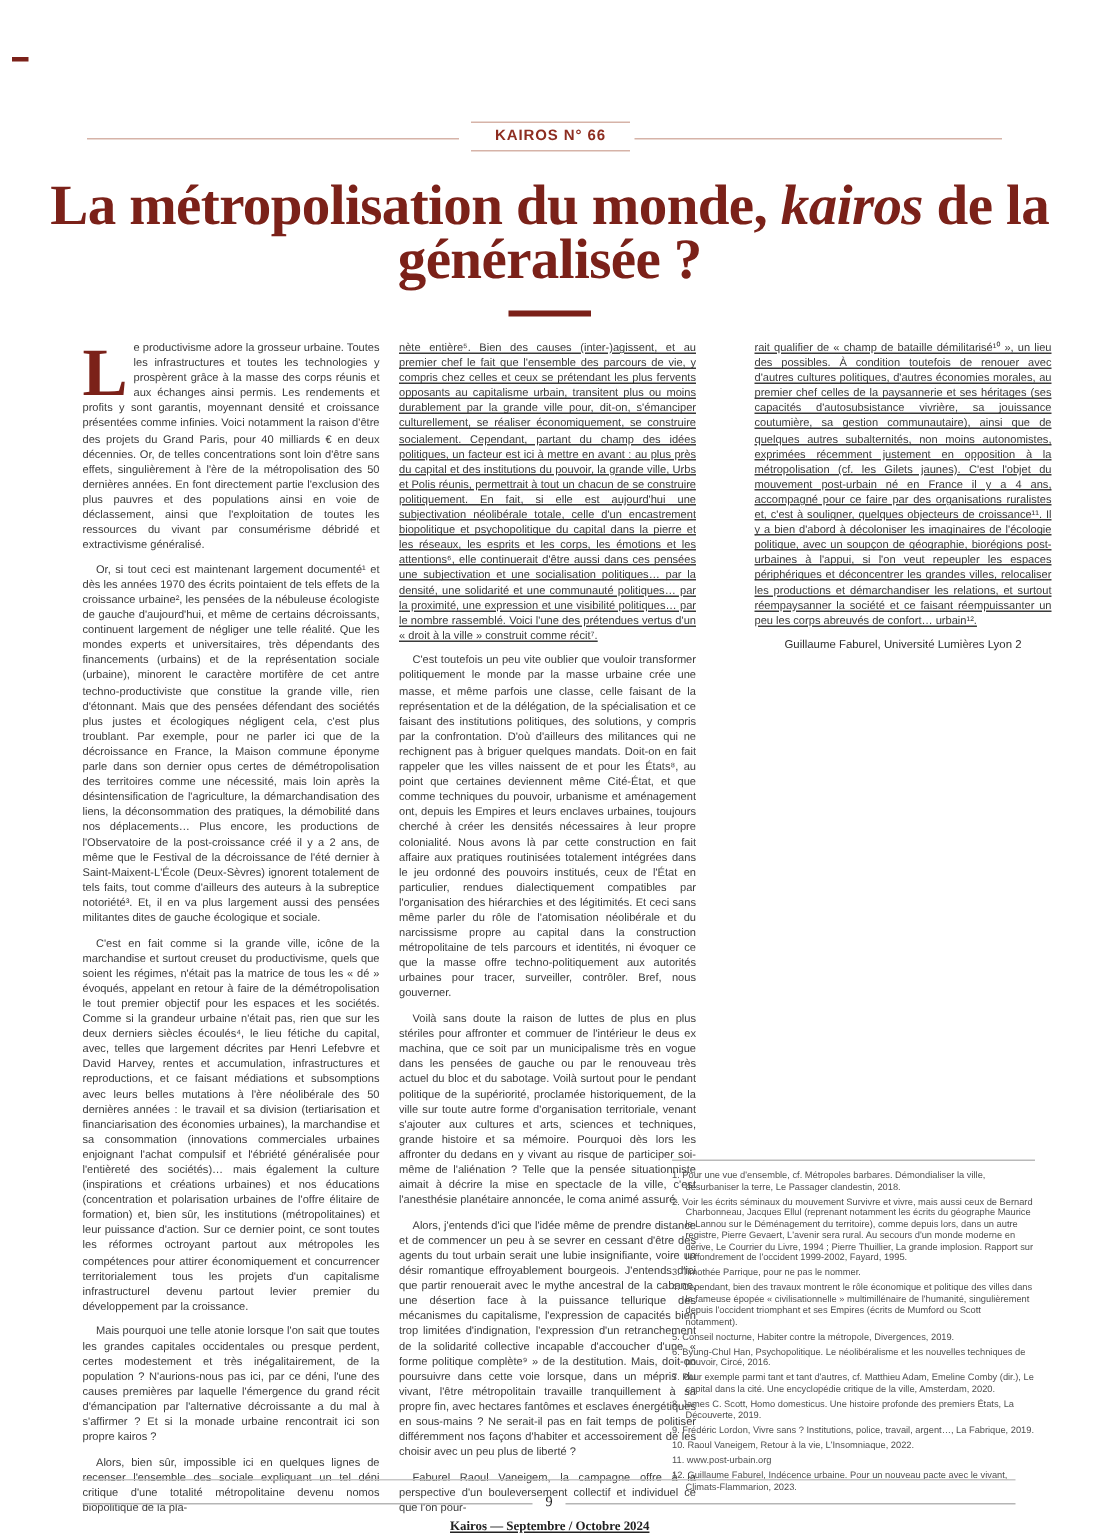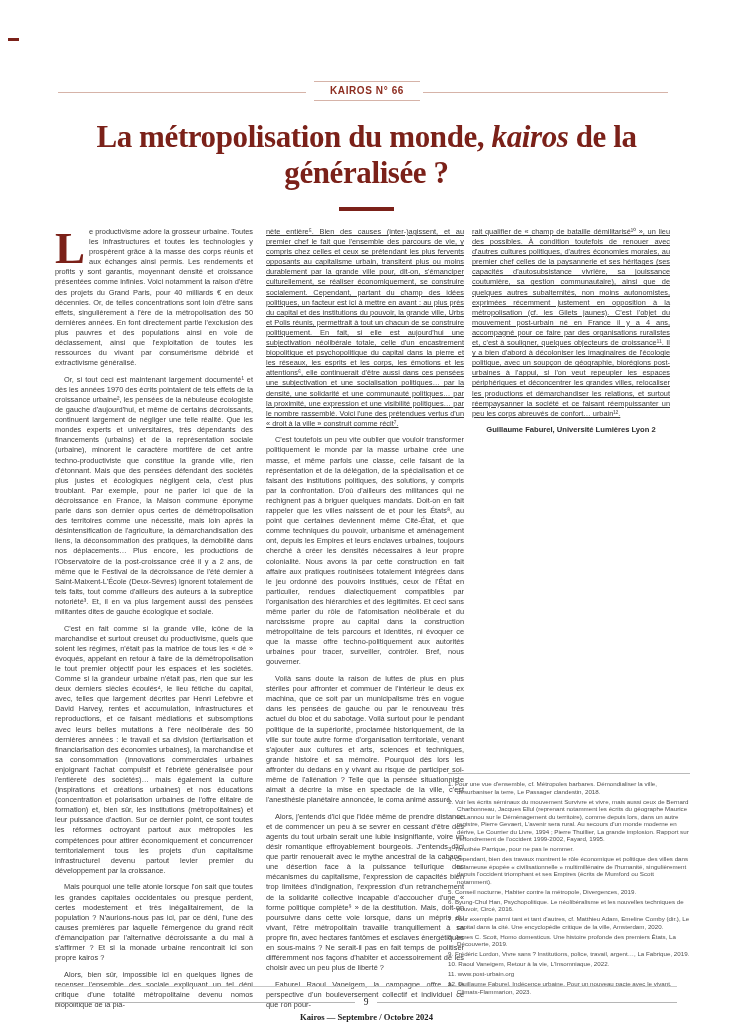--- a/index.html
+++ b/index.html
@@ -11,59 +11,59 @@
   .head-rule{position:absolute;top:57px;height:1px;background:#d6b3a8;}
   .head-rule-left{left:58px;width:248px;}
   .head-rule-right{left:423px;width:245px;}
   .issue-label{
     position:absolute;top:46px;left:314px;width:106px;text-align:center;
     border-top:1px solid #d6b3a8;border-bottom:1px solid #d6b3a8;
     padding:3px 0 4px 0;font-size:10px;font-weight:bold;letter-spacing:0.6px;color:#8d2d20;
   }
   .title{
     position:absolute;top:84px;left:0;width:733px;margin:0;text-align:center;
-    font-family:"Liberation Serif",serif;font-weight:bold;font-size:31px;line-height:36px;
+    font-family:"Liberation Serif",serif;font-weight:bold;font-size:38px;line-height:36px;
     letter-spacing:-0.4px;color:#7b2119;
   }
   .title em{font-style:italic;}
   .title-rule{position:absolute;top:172px;left:339px;width:55px;height:4px;background:#7b2119;}
 
   .col{
     position:absolute;top:192px;width:198px;text-align:justify;
     font-size:7.4px;line-height:10.1px;color:#3a3a3a;hyphens:auto;
   }
   .col-1{left:55px;}
   .col-2{left:266px;}
-  .col-3{left:472px;}
+  .col-3{left:503px;}
   .col p{margin:0 0 6.5px 0;}
   .colbody p{text-indent:9px;}
   .colbody.cont p:first-child{text-indent:0;text-decoration:underline;}
   .dropcap{
     float:left;font-family:"Liberation Serif",serif;font-weight:bold;
     font-size:45px;line-height:38px;padding:2px 4px 0 0;color:#7b2119;
   }
   .lead-para{text-indent:0;}
   .author{
-    margin:4px 0 0 0;text-align:center;font-weight:bold;font-size:7.6px;color:#2e2e2e;text-indent:0;
+    margin:4px 0 0 0;text-align:center;font-weight:normal;font-size:7.6px;color:#2e2e2e;text-indent:0;
   }
   .footnotes{
     position:absolute;left:448px;top:738px;width:242px;
     border-top:1px solid #b9b9b9;padding-top:6px;
     font-size:6.2px;line-height:7.5px;color:#4f4f4f;text-align:left;
   }
   .footnotes p{margin:0 0 2.5px 0;padding-left:9px;text-indent:-9px;}
   .footer-rule{position:absolute;left:55px;top:951px;width:622px;height:1px;background:#c7c7c7;}
   .pagenum-row{
     position:absolute;left:55px;top:962px;width:622px;display:flex;align-items:center;gap:9px;
   }
   .pagenum-row .fline{flex:1;height:1px;background:#b5b5b5;}
   .pagenum{font-family:"Liberation Serif",serif;font-size:9.5px;color:#222;}
   .journal-line{
     position:absolute;left:0;top:977px;width:733px;text-align:center;
-    font-family:"Liberation Serif",serif;font-weight:bold;font-size:8.6px;color:#222;
+    font-family:"Liberation Serif",serif;font-weight:bold;font-size:8.6px;color:#222;text-decoration:underline;
   }
 </style>
 </head>
 <body>
 
 <div class="page">
 
   <div class="corner-mark"></div>
 
   <div class="head-rule head-rule-left"></div>

